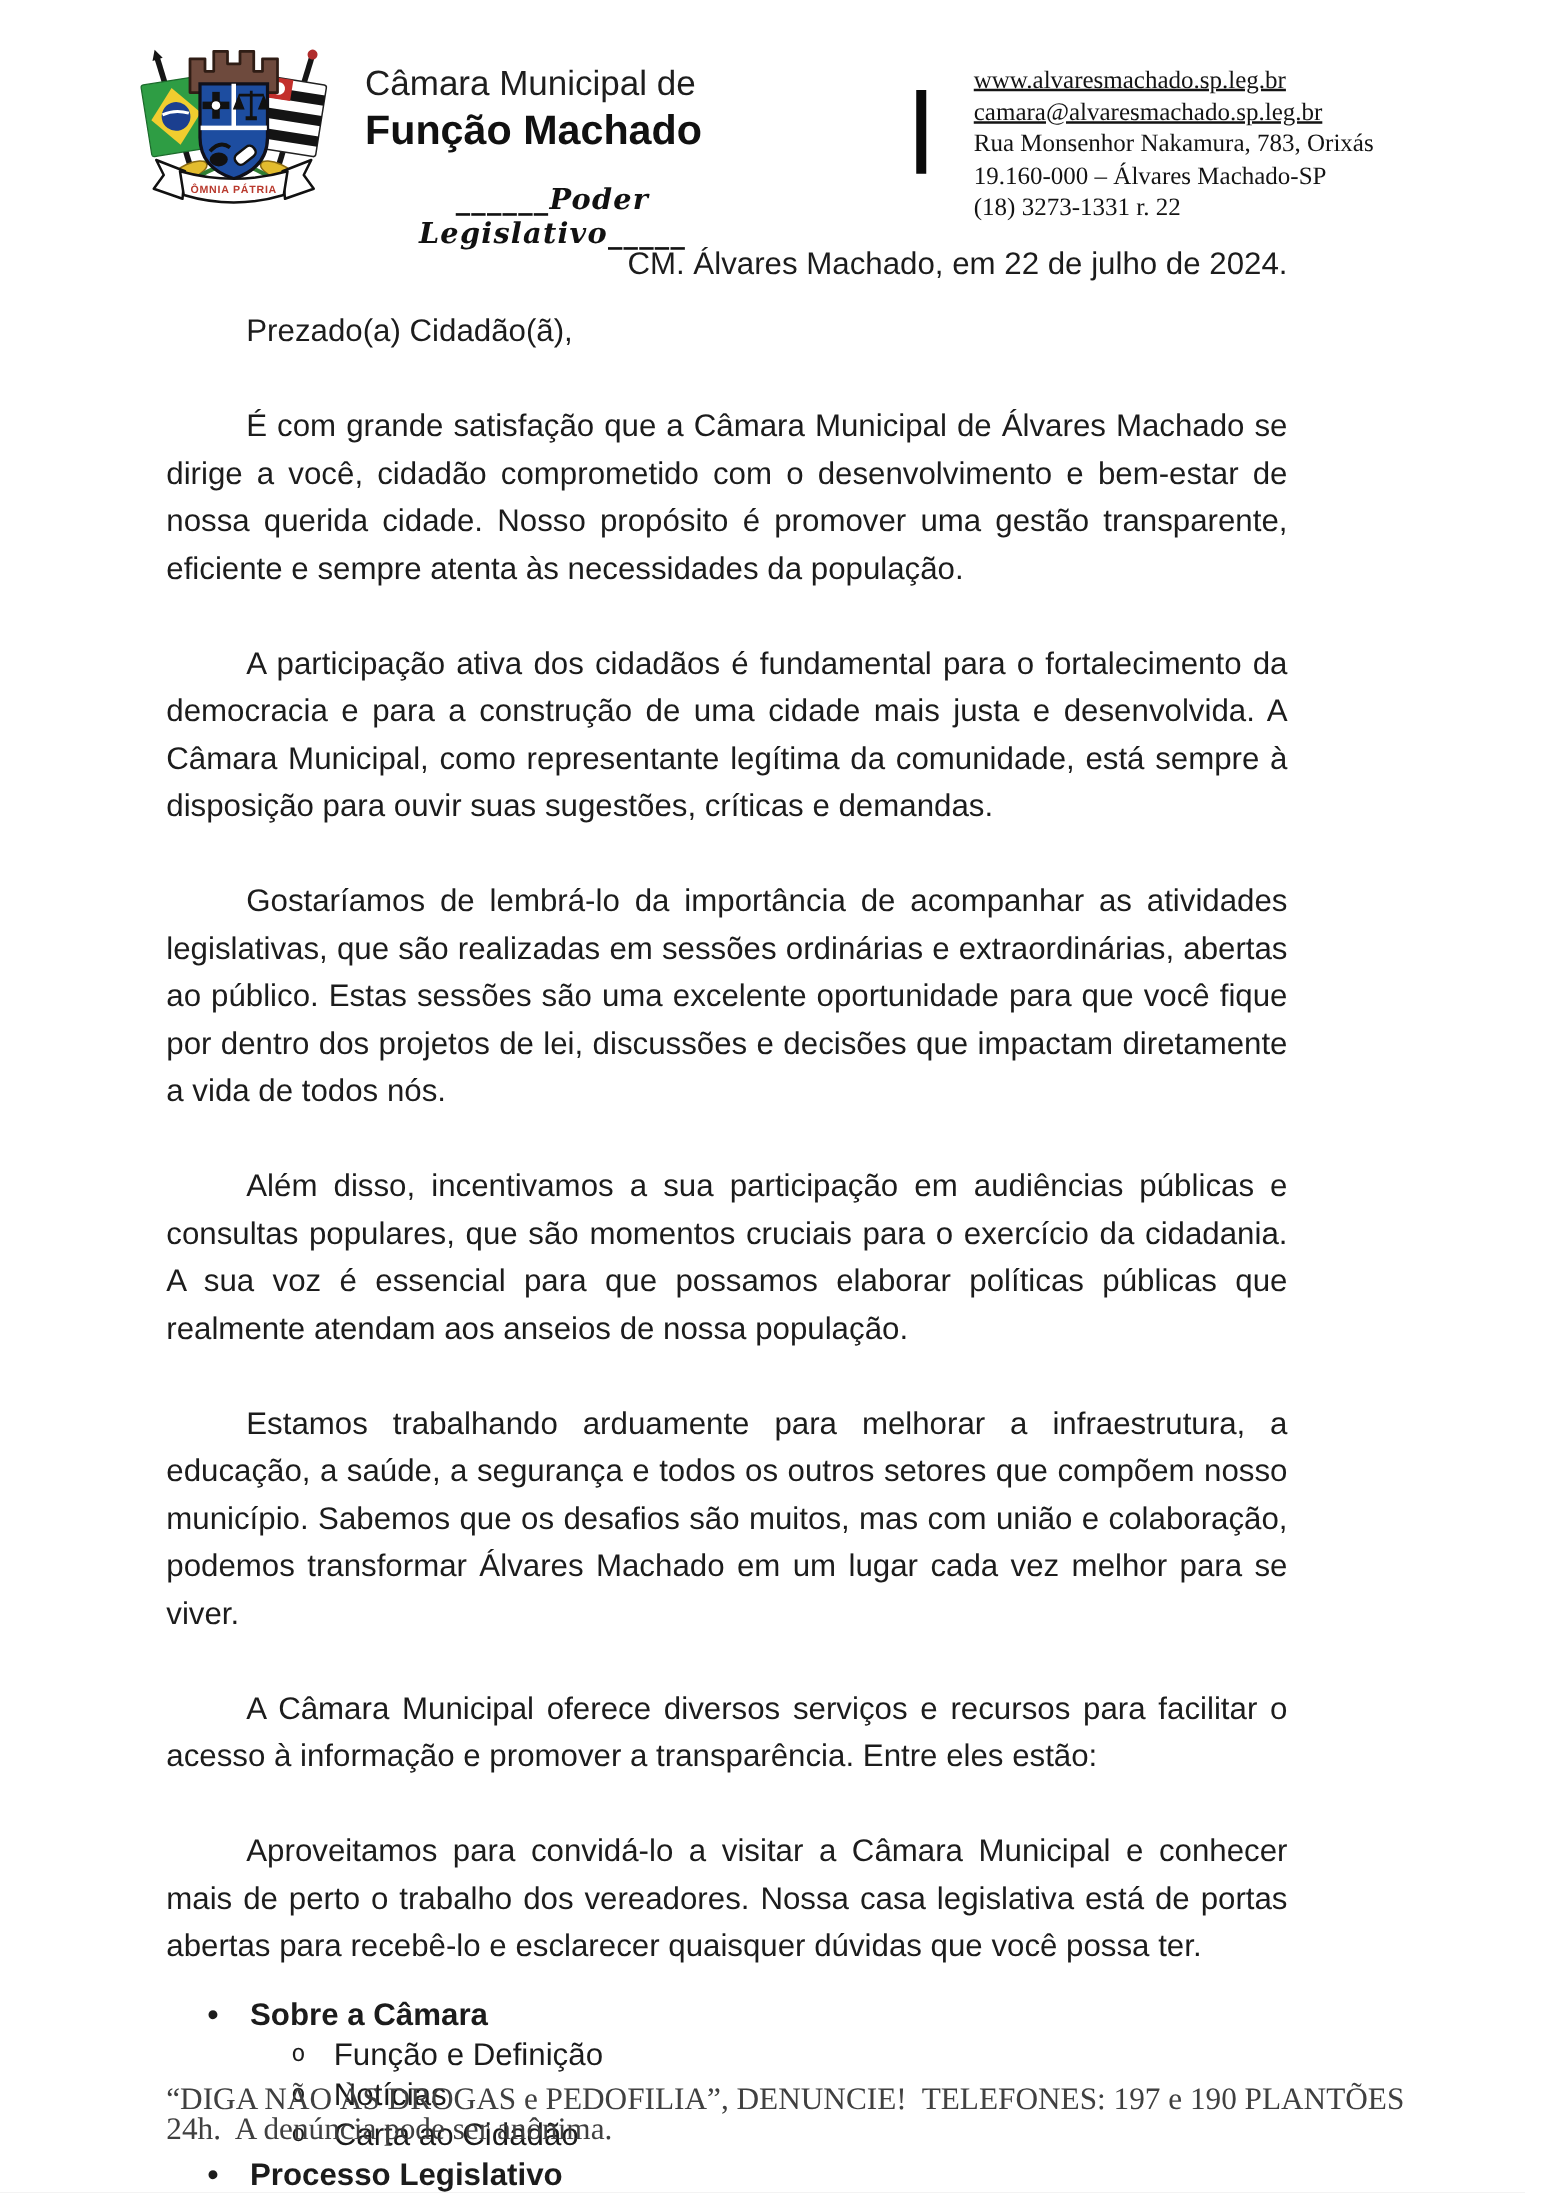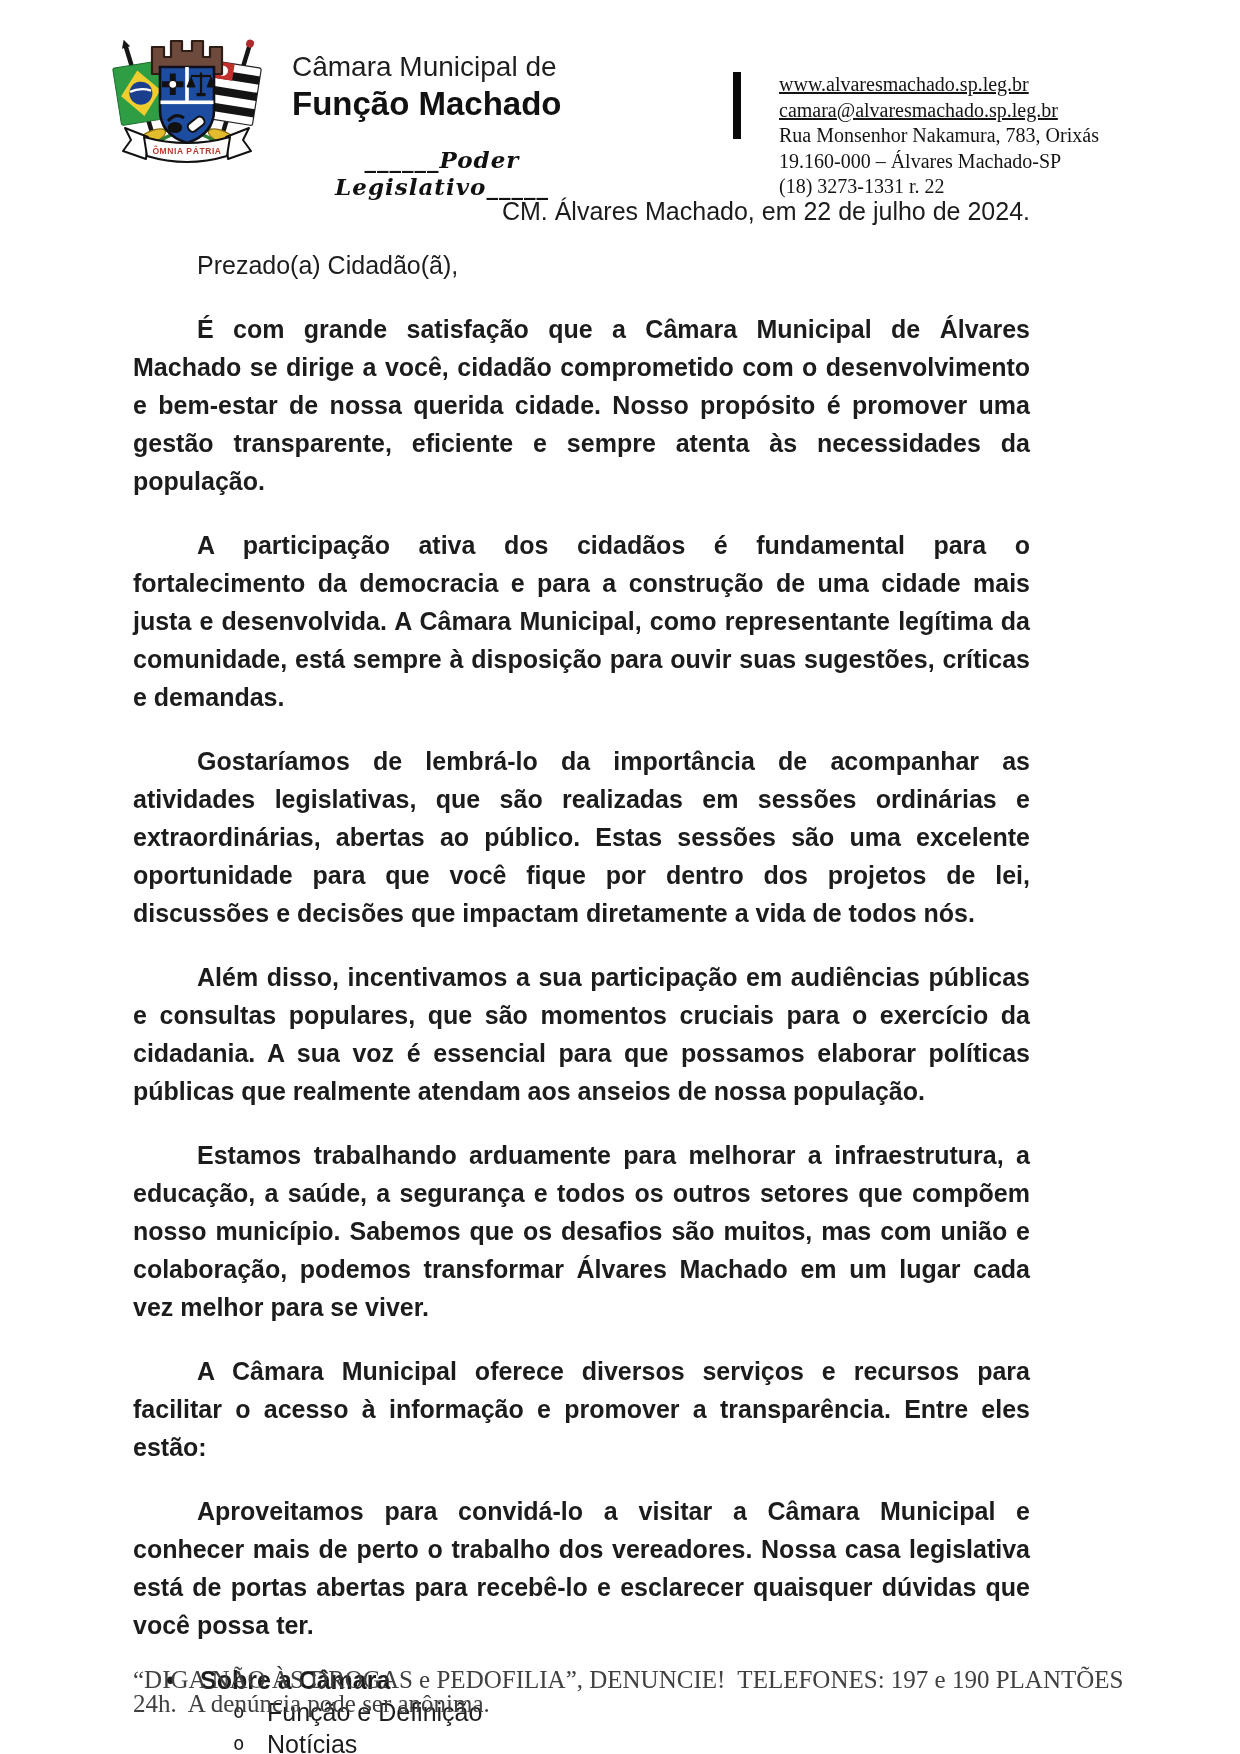--- a/index.html
+++ b/index.html
@@ -18,33 +18,33 @@
   .org-line1{font-size:28px;font-weight:400;color:#1e1e1e;line-height:34px;margin-top:12px;}
   .org-line2{font-size:33px;font-weight:700;color:#111;line-height:40px;}
   .org-tagline{
     margin-top:22px;
     font-family:"DejaVu Serif",serif;
     font-style:italic;font-weight:700;
     font-size:23px;color:#111;letter-spacing:1px;text-align:center;
   }
   .vbar{position:absolute;left:733px;top:72px;width:8px;height:67px;background:#0a0a0a;}
   .contact{
-    position:absolute;left:779px;top:72px;width:330px;
+    position:absolute;left:779px;top:52px;width:330px;
     font-family:"Liberation Serif",serif;
     font-size:20px;line-height:25.5px;color:#141414;
   }
   .contact a{color:#141414;text-decoration:underline;display:block;cursor:pointer;}
   
   .content{position:absolute;left:133px;top:182px;width:897px;}
   .dateline{font-size:25px;line-height:38px;text-align:right;margin-top:10px;}
   .salutation{margin:16px 0 0;font-size:25px;line-height:38px;text-indent:64px;}
   .para{
-    margin:26px 0 0;
+    margin:38px 0 0;
     font-size:25px;line-height:38px;
-    text-align:justify;text-indent:64px;font-weight:bold;
+    text-align:justify;text-indent:64px;
   }
   
   ul.l1{list-style:none;margin:20px 0 0;padding:0;}
   .li1{position:relative;padding-left:67px;font-size:25px;font-weight:700;line-height:32px;}
   .li1::before{content:"\2022";position:absolute;left:33px;top:0;font-weight:700;}
   ul.l2{list-style:none;margin:0;padding:0;font-weight:400;}
   .li2{position:relative;padding-left:67px;font-size:25px;line-height:32px;}
   .li2::before{
     content:"o";position:absolute;left:33px;top:-1px;
     font-family:"DejaVu Sans Mono",monospace;font-size:19px;font-weight:400;

